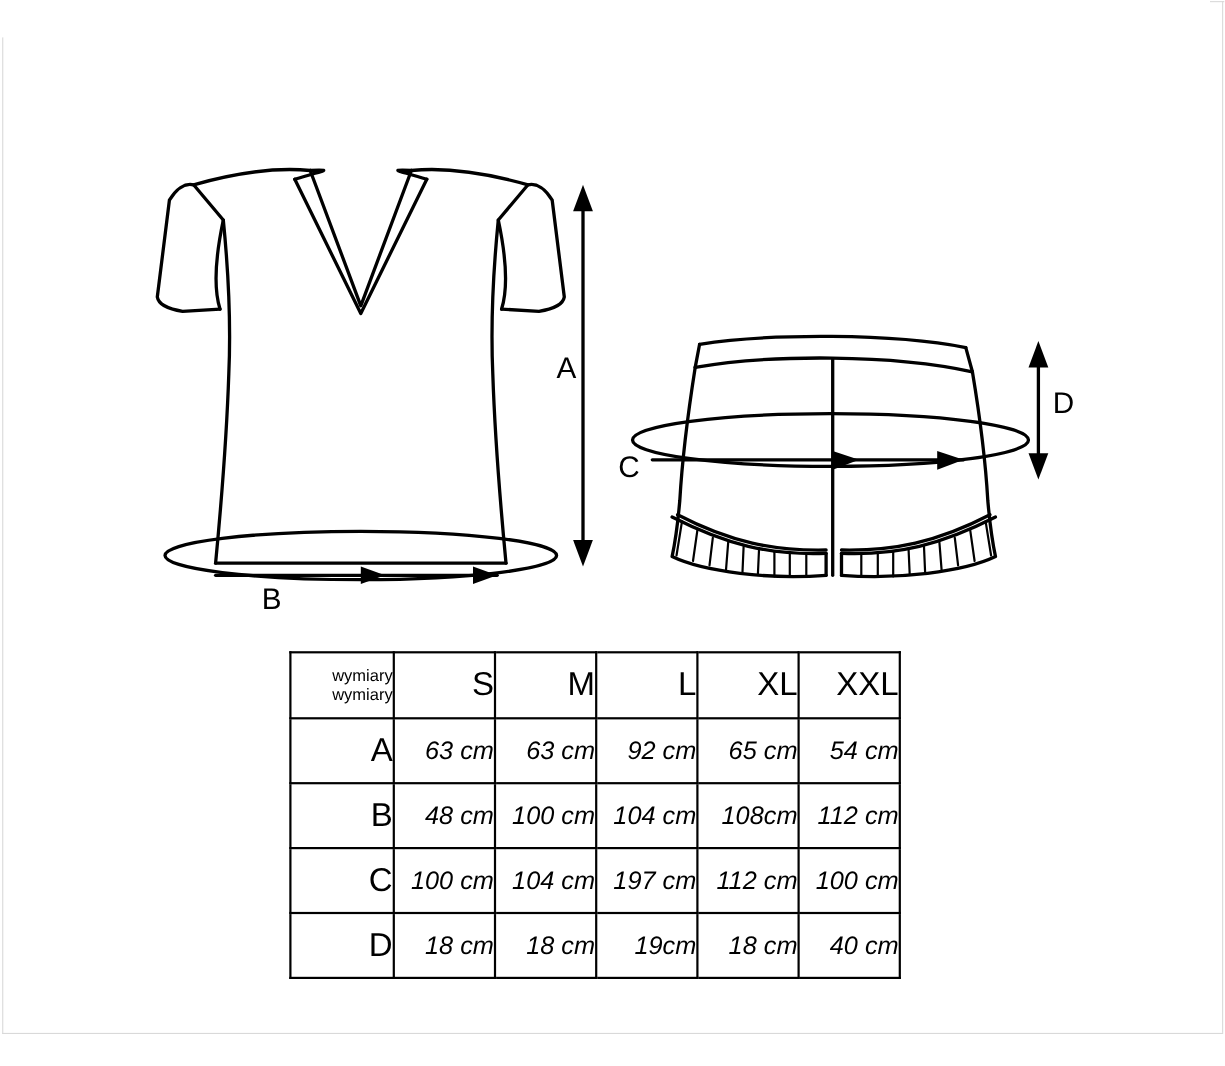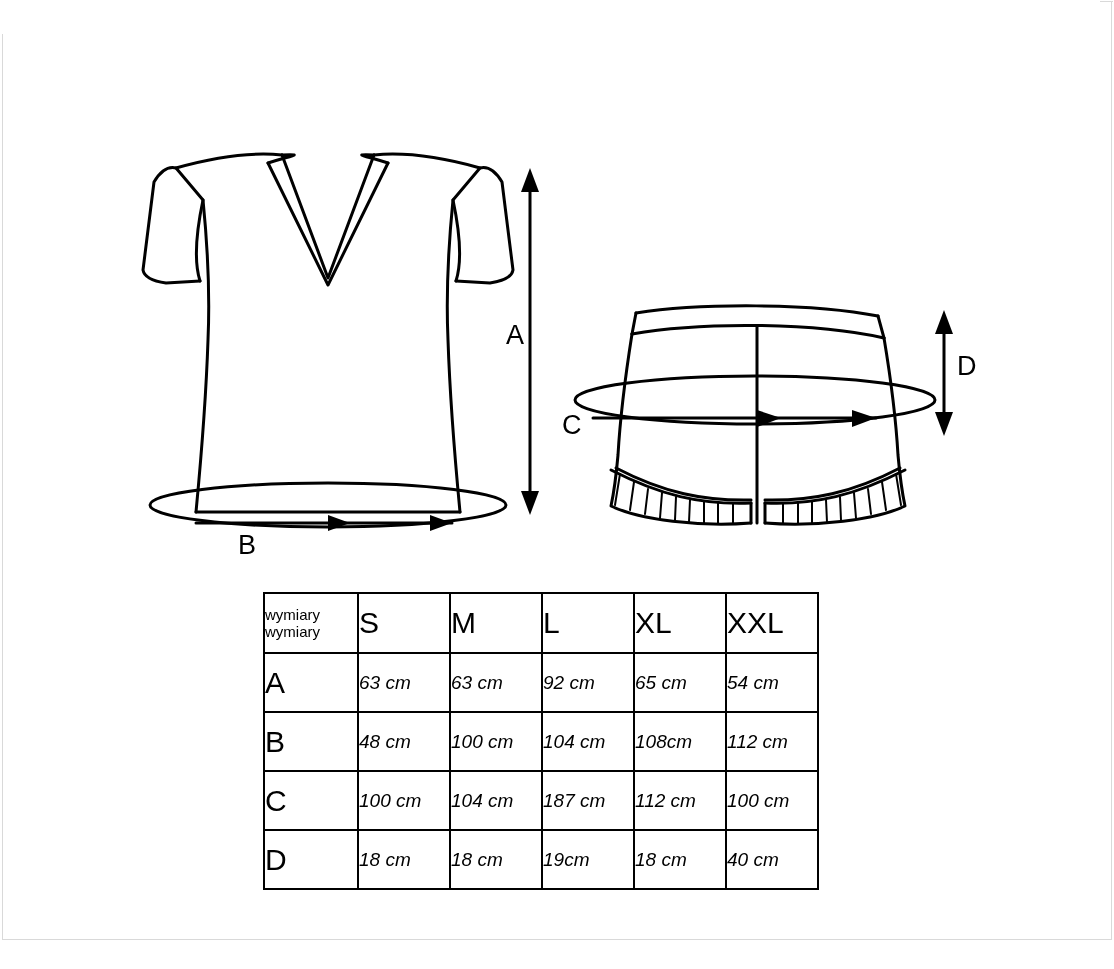--- a/index.html
+++ b/index.html
@@ -75,21 +75,21 @@
   table.size-table {
     position: absolute;
     left: 263px;
     top: 592px;
     border-collapse: collapse;
     background: #ffffff;
   }
   table.size-table td,
   table.size-table th {
     border: 2px solid #000000;
-    text-align: left;
+    text-align: right;
     vertical-align: middle;
     padding: 0;
     color: #000000;
   }
   td.corner-head {
     width: 92px;
     height: 58px;
     font-size: 15px;
     line-height: 1.15;
     font-weight: normal;
@@ -103,21 +103,21 @@
   }
   td.row-head {
     width: 92px;
     height: 57px;
     font-size: 30px;
     font-family: "Liberation Sans", sans-serif;
   }
   td.val {
     width: 90px;
     height: 57px;
-    font-size: 19px;
+    font-size: 23px;
     font-style: italic;
     font-family: "Liberation Sans", sans-serif;
   }
 </style>
 </head>
 <body>
 
 <div id="page">
 
   <div class="frame-left"></div>
@@ -276,21 +276,21 @@
         <td class="val">48 cm</td>
         <td class="val">100 cm</td>
         <td class="val">104 cm</td>
         <td class="val">108cm</td>
         <td class="val">112 cm</td>
       </tr>
       <tr>
         <td class="row-head">C</td>
         <td class="val">100 cm</td>
         <td class="val">104 cm</td>
-        <td class="val">187 cm</td>
+        <td class="val">197 cm</td>
         <td class="val">112 cm</td>
         <td class="val">100 cm</td>
       </tr>
       <tr>
         <td class="row-head">D</td>
         <td class="val">18 cm</td>
         <td class="val">18 cm</td>
         <td class="val">19cm</td>
         <td class="val">18 cm</td>
         <td class="val">40 cm</td>

